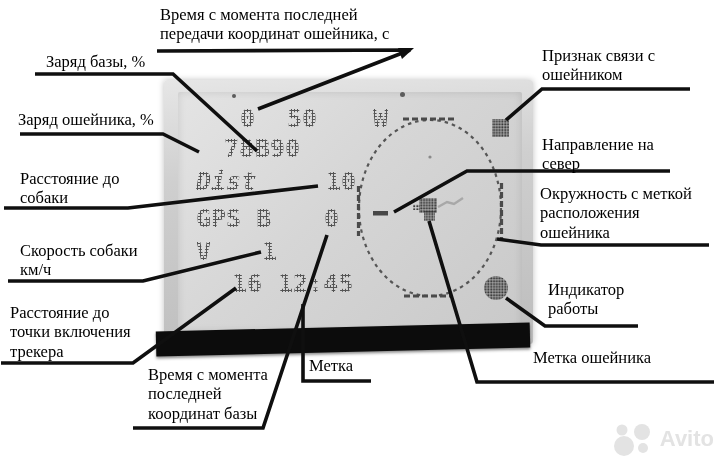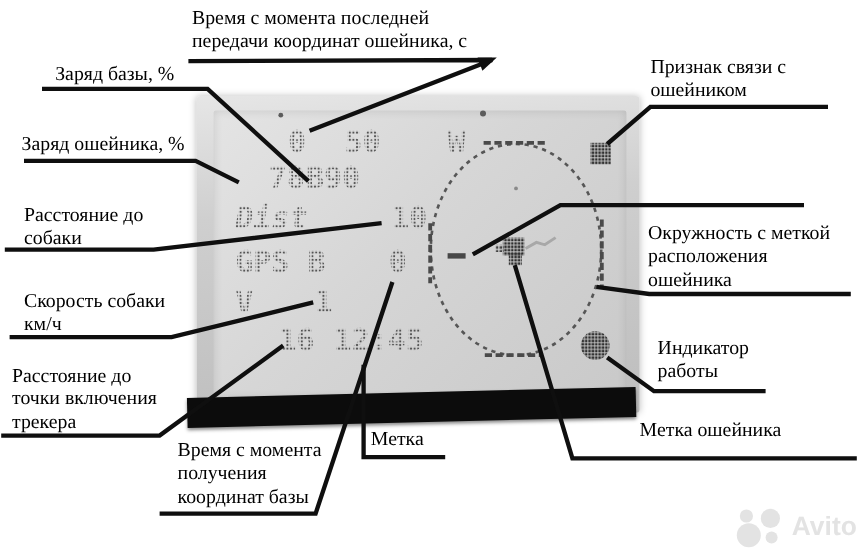--- a/index.html
+++ b/index.html
@@ -130,23 +130,24 @@
     </g>
     <polygon points="414,48 402,59 398,48" fill="#0f0f0f"></polygon>
   </svg>
 
   <div class="lbl" style="left:160px;top:5px;width:252px;">Время с момента последней передачи координат ошейника, с</div>
   <div class="lbl" style="left:18px;top:110px;width:160px;">Заряд ошейника, %</div>
   <div class="lbl" style="left:46px;top:52px;width:130px;">Заряд базы, %</div>
   <div class="lbl" style="left:20px;top:169px;width:115px;">Расстояние до собаки</div>
   <div class="lbl" style="left:20px;top:241px;width:135px;">Скорость собаки км/ч</div>
   <div class="lbl" style="left:10px;top:303px;width:140px;">Расстояние до точки включения трекера</div>
-  <div class="lbl" style="left:148px;top:365px;width:125px;">Время с момента получения координат базы</div>
+  <div class="lbl" style="left:148px;top:365px;width:125px;">Время с момента последней координат базы</div>
   <div class="lbl" style="left:309px;top:356px;width:70px;">Метка</div>
   <div class="lbl" style="left:542px;top:46px;width:130px;">Признак связи с ошейником</div>
+  <div class="lbl" style="left:542px;top:135px;width:135px;">Направление на север</div>
   <div class="lbl" style="left:540px;top:184px;width:170px;">Окружность с меткой расположения ошейника</div>
   <div class="lbl" style="left:533px;top:348px;width:140px;">Метка ошейника</div>
   <div class="lbl" style="left:548px;top:280px;width:100px;">Индикатор работы</div>
 
   <div class="avito">
     <svg width="44" height="38" viewBox="0 0 44 38">
       <circle cx="10" cy="10" r="5.5" fill="#e3e3e3"></circle>
       <circle cx="12" cy="26" r="10" fill="#e3e3e3"></circle>
       <circle cx="30" cy="12" r="8" fill="#e3e3e3"></circle>
       <circle cx="31" cy="28" r="5" fill="#e3e3e3"></circle>

